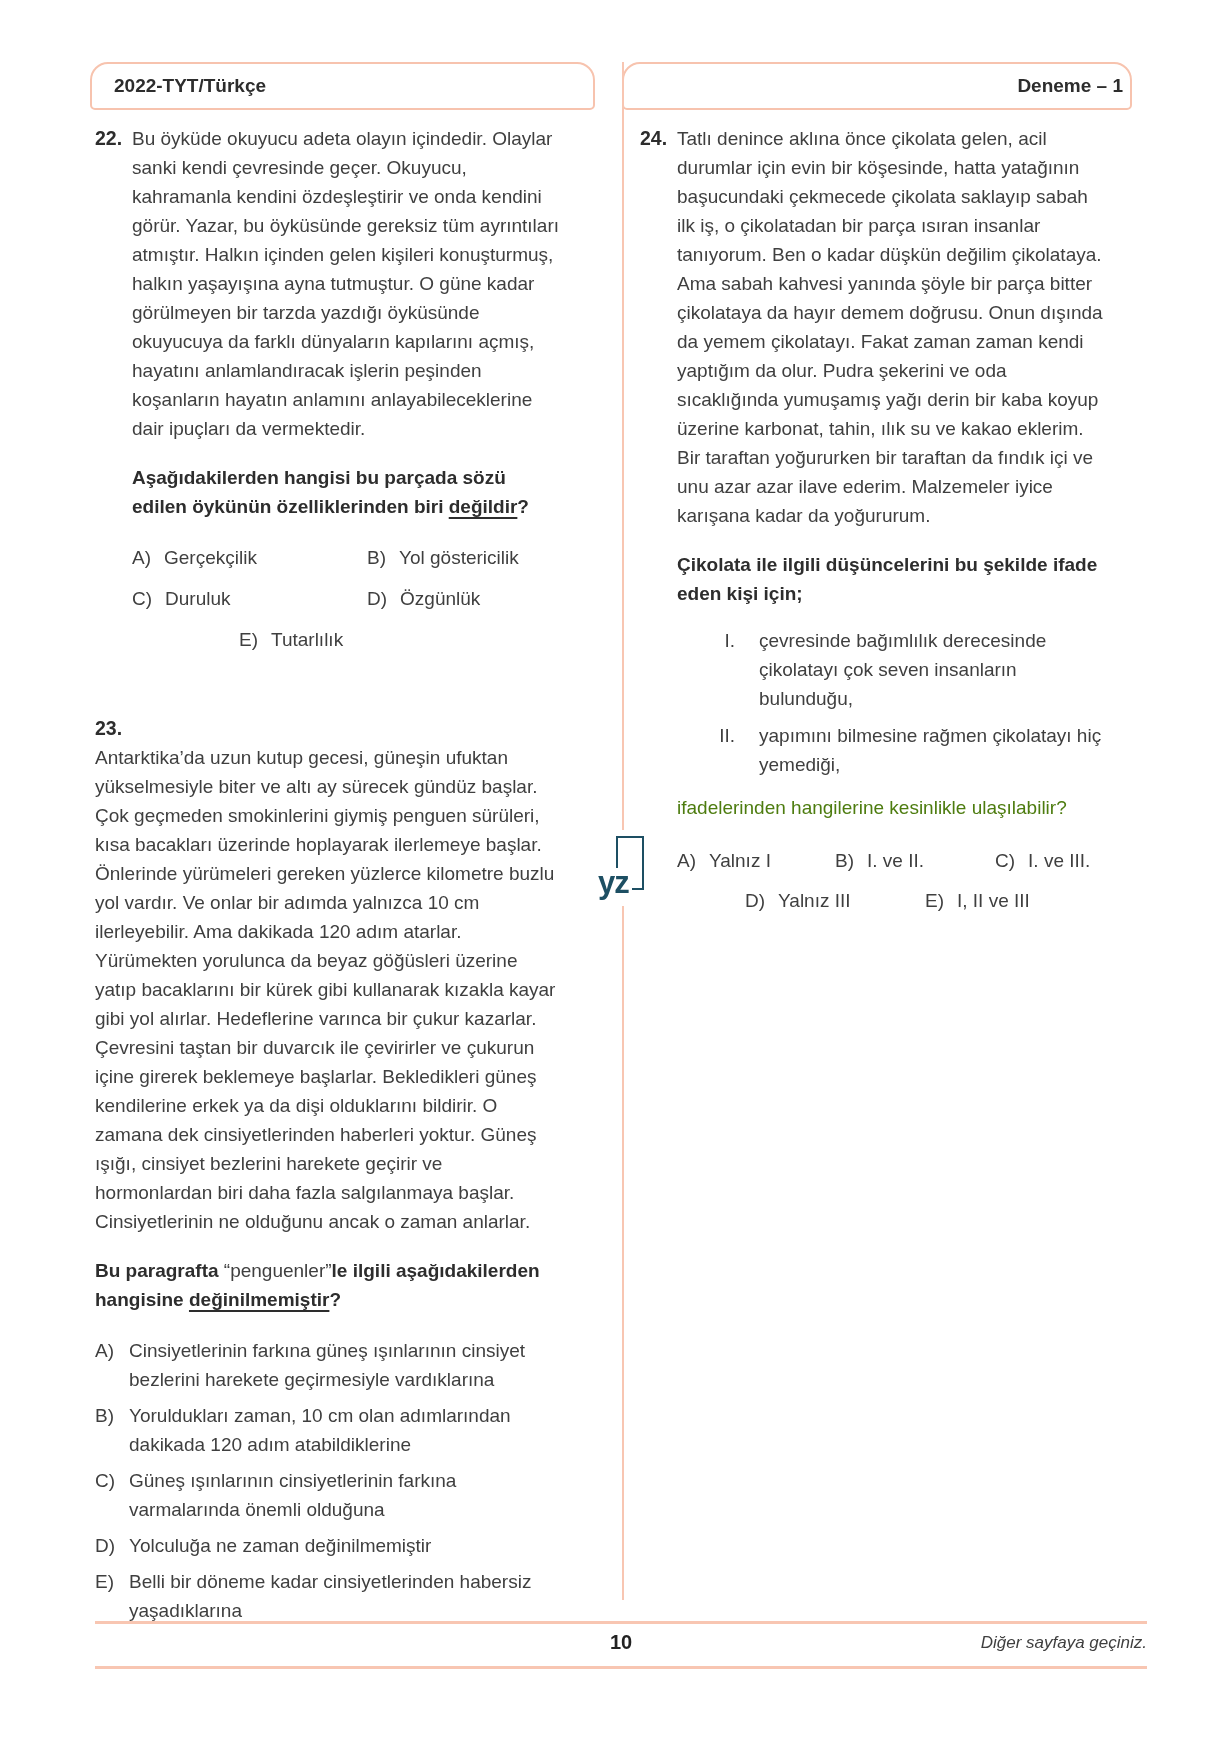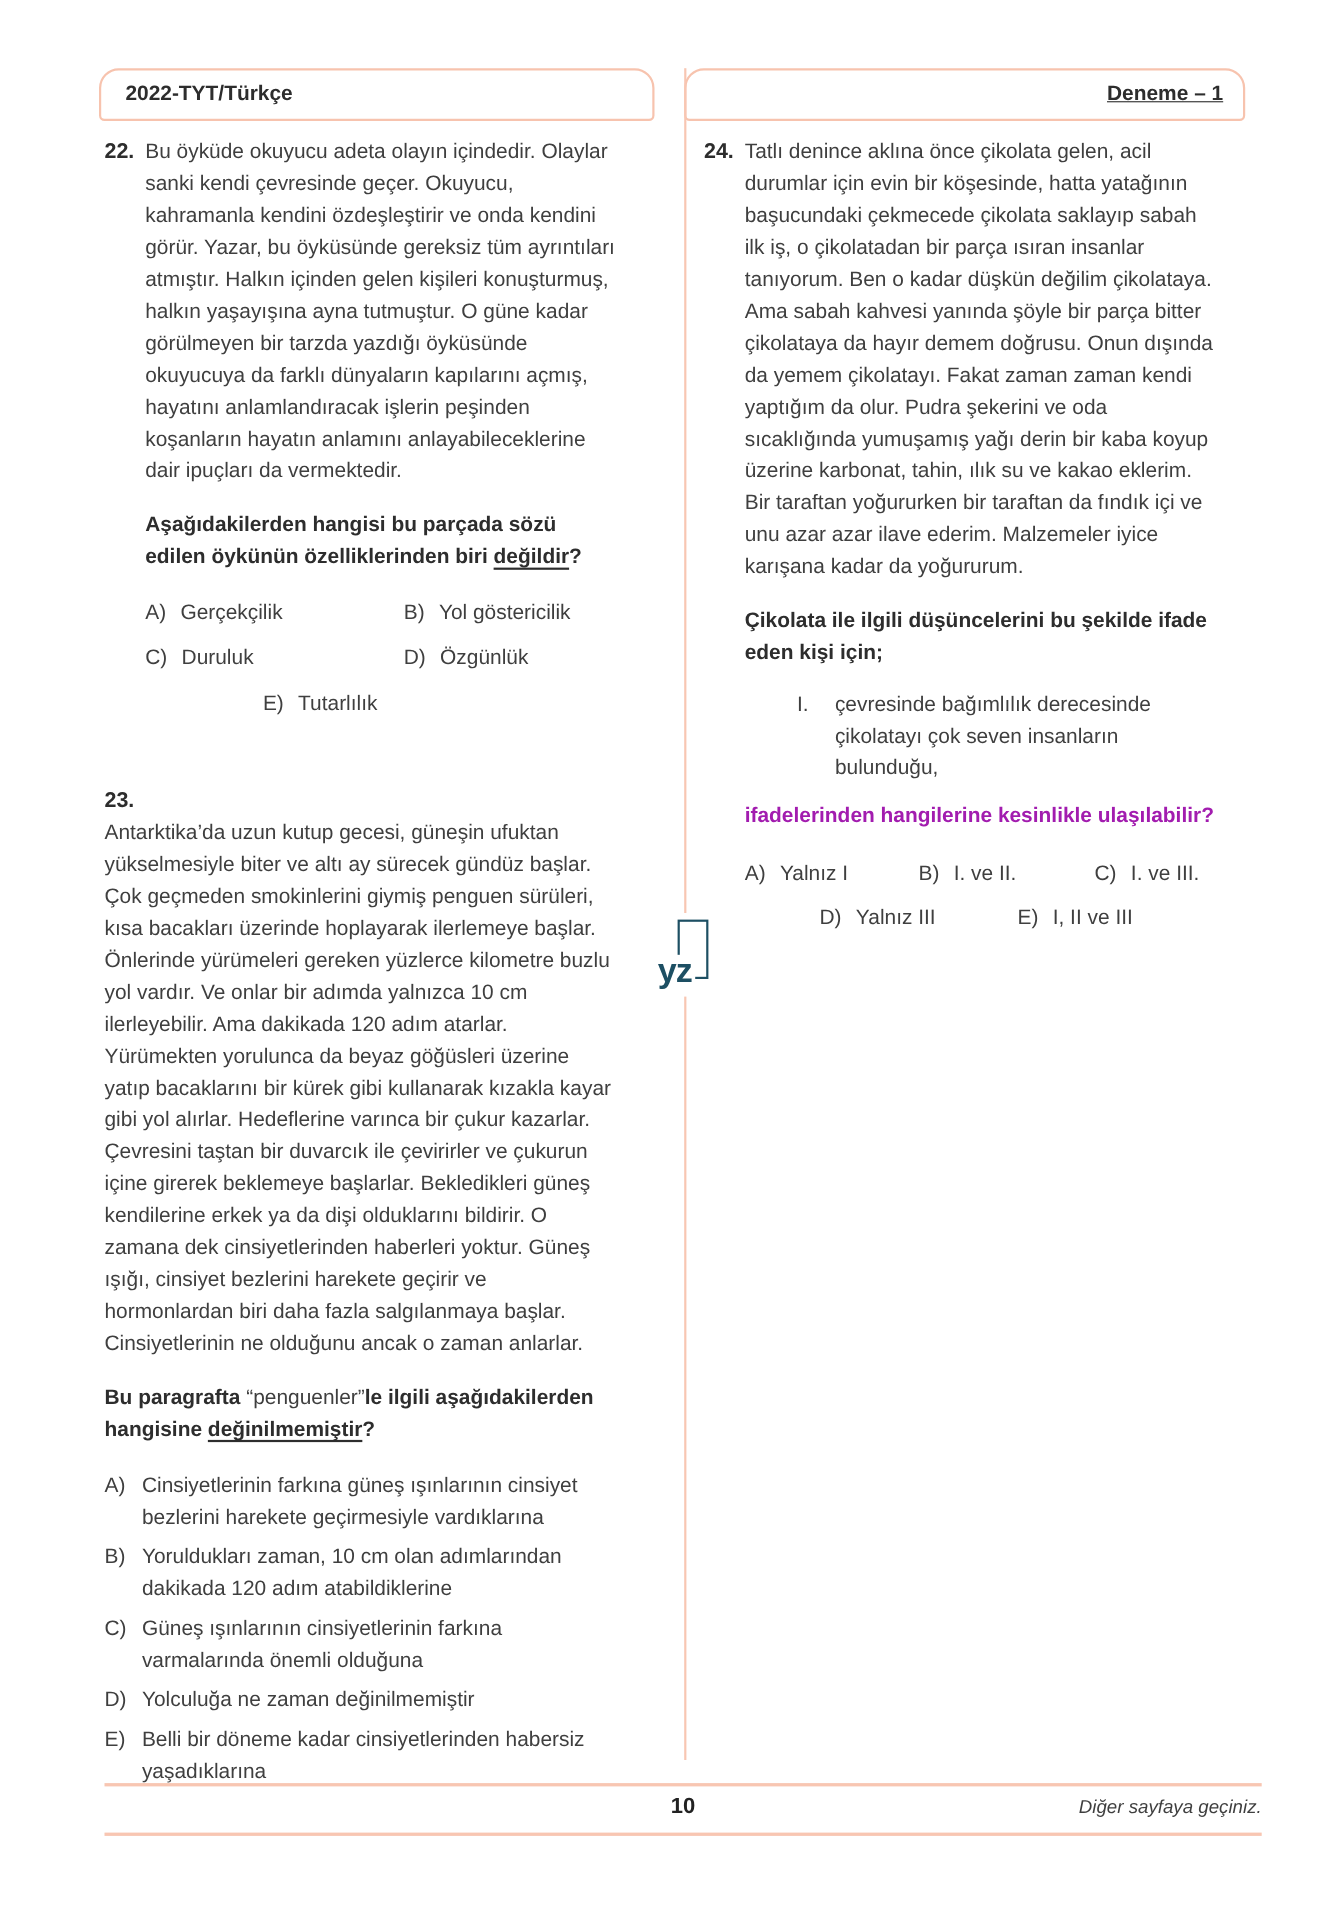--- a/index.html
+++ b/index.html
@@ -10,21 +10,21 @@
     color:#3f3f3f;
   }
   
   .hdr-box {
     position:absolute; top:62px; height:48px;
     border:2px solid #f7c3ae; background:#fff;
     display:flex; align-items:center;
     font-weight:bold; font-size:19px; color:#2d2d2d;
   }
   .hdr-left  { left:90px;  width:505px; border-radius:18px 18px 5px 5px; padding-left:22px; }
-  .hdr-right { left:622px; width:510px; border-radius:18px 18px 5px 5px; justify-content:flex-end; padding-right:18px;text-decoration:underline; }
+  .hdr-right { left:622px; width:510px; border-radius:18px 18px 5px 5px; justify-content:flex-end; padding-right:7px; }
   
   .divider-seg { position:absolute; left:622px; width:2px; background:#f8c6b2; }
   .div-top { top:62px; height:768px; }
   .div-bottom { top:906px; height:694px; }
   
   .yz-logo { position:absolute; left:598px; top:834px; width:52px; height:66px; background:#fff; }
   .yz-rect { position:absolute; left:18px; top:2px; width:28px; height:54px; border:2px solid #1d4f63; background:#fff; }
   .yz-text {
     position:absolute; left:0; bottom:0;
     font-weight:bold; font-size:31px; line-height:30px;
@@ -48,21 +48,21 @@
   .optlist { margin-top:22px; }
   .optrow { display:flex; margin-bottom:7px; }
   .optrow .olb { width:34px; flex-shrink:0; }
   .optrow .otx { flex:1; }
   .q23 { margin-top:60px;flex-direction:column; }
   
   .items { margin-top:18px; }
   .item { display:flex; margin-bottom:8px; margin-left:26px; }
   .item .rn { width:32px; flex-shrink:0; text-align:right; }
   .item .itext { margin-left:24px; flex:1; }
-  .stem2 { font-weight:bold; color:#a21caf; margin-top:14px; }
+  .stem2 { font-weight:normal; color:#4d7c0f; margin-top:14px; }
   
   .q24opts { position:relative; margin-top:24px; height:80px; }
   .q24opts .o { position:absolute; white-space:nowrap;text-align:center; }
   
   .foot-line { position:absolute; left:95px; width:1052px; height:3px; background:#f8c6b2; }
   .fl1 { top:1621px; } .fl2 { top:1666px; }
   .page-num {
     position:absolute; left:95px; width:1052px; top:1631px;
     text-align:center; font-weight:bold; font-size:20px; color:#222;
   }
@@ -146,20 +146,24 @@
   <div class="q">
     <div class="qnum">24.</div>
     <div class="qbody">
       <div>Tatlı denince aklına önce çikolata gelen, acil durumlar için evin bir köşesinde, hatta yatağının başucundaki çekmecede çikolata saklayıp sabah ilk iş, o çikolatadan bir parça ısıran insanlar tanıyorum. Ben o kadar düşkün değilim çikolataya. Ama sabah kahvesi yanında şöyle bir parça bitter çikolataya da hayır demem doğrusu. Onun dışında da yemem çikolatayı. Fakat zaman zaman kendi yaptığım da olur. Pudra şekerini ve oda sıcaklığında yumuşamış yağı derin bir kaba koyup üzerine karbonat, tahin, ılık su ve kakao eklerim. Bir taraftan yoğururken bir taraftan da fındık içi ve unu azar azar ilave ederim. Malzemeler iyice karışana kadar da yoğururum.</div>
       <div class="stem">Çikolata ile ilgili düşüncelerini bu şekilde ifade eden kişi için;</div>
       <div class="items">
         <div class="item">
             <span class="rn">I.</span>
             <span class="itext">çevresinde bağımlılık derecesinde çikolatayı çok seven insanların bulunduğu,</span>
           </div>
+        <div class="item">
+            <span class="rn">II.</span>
+            <span class="itext">yapımını bilmesine rağmen çikolatayı hiç yemediği,</span>
+          </div>
       </div>
       <div class="stem2">ifadelerinden hangilerine kesinlikle ulaşılabilir?</div>
       <div class="q24opts">
         <span class="o" style="left:0; top:0;"><span class="olabel">A)</span><span>Yalnız I</span></span>
         <span class="o" style="left:158px; top:0;"><span class="olabel">B)</span><span>I. ve II.</span></span>
         <span class="o" style="left:318px; top:0;"><span class="olabel">C)</span><span>I. ve III.</span></span>
         <span class="o" style="left:68px; top:40px;"><span class="olabel">D)</span><span>Yalnız III</span></span>
         <span class="o" style="left:248px; top:40px;"><span class="olabel">E)</span><span>I, II ve III</span></span>
       </div>
     </div>

